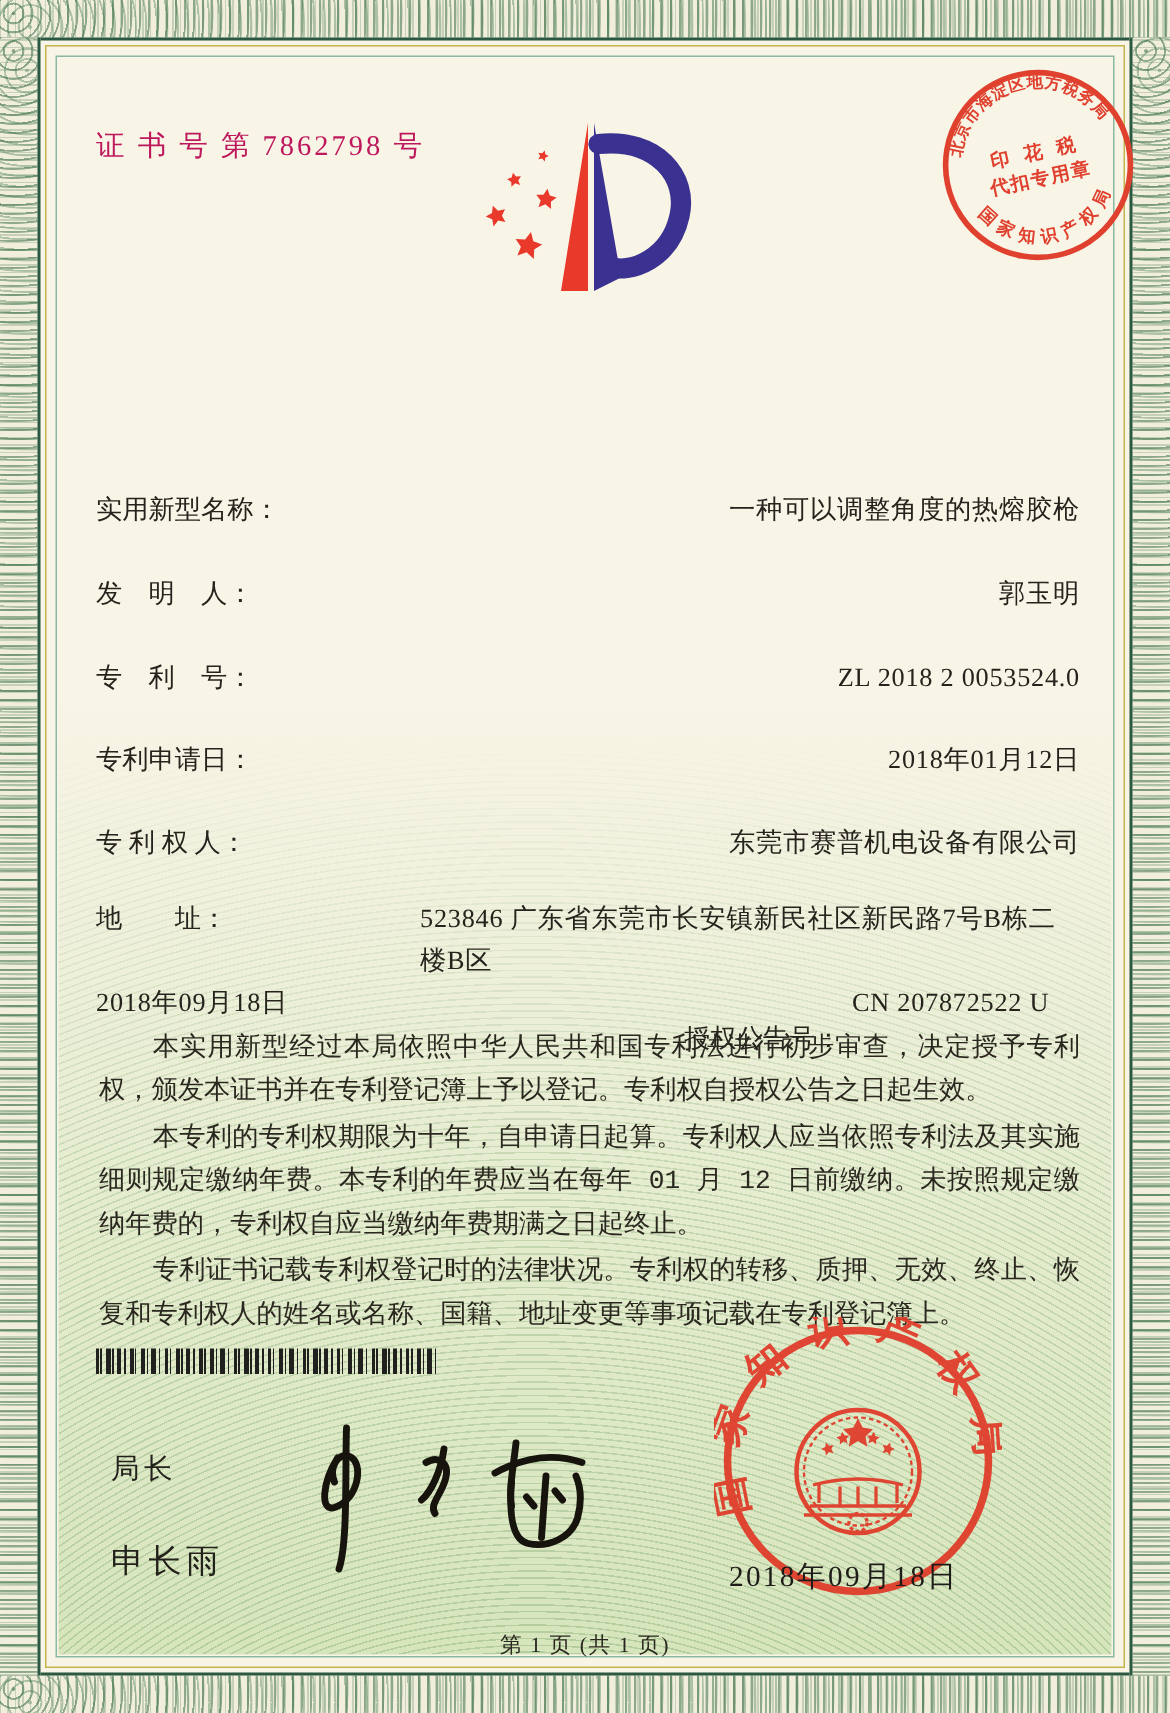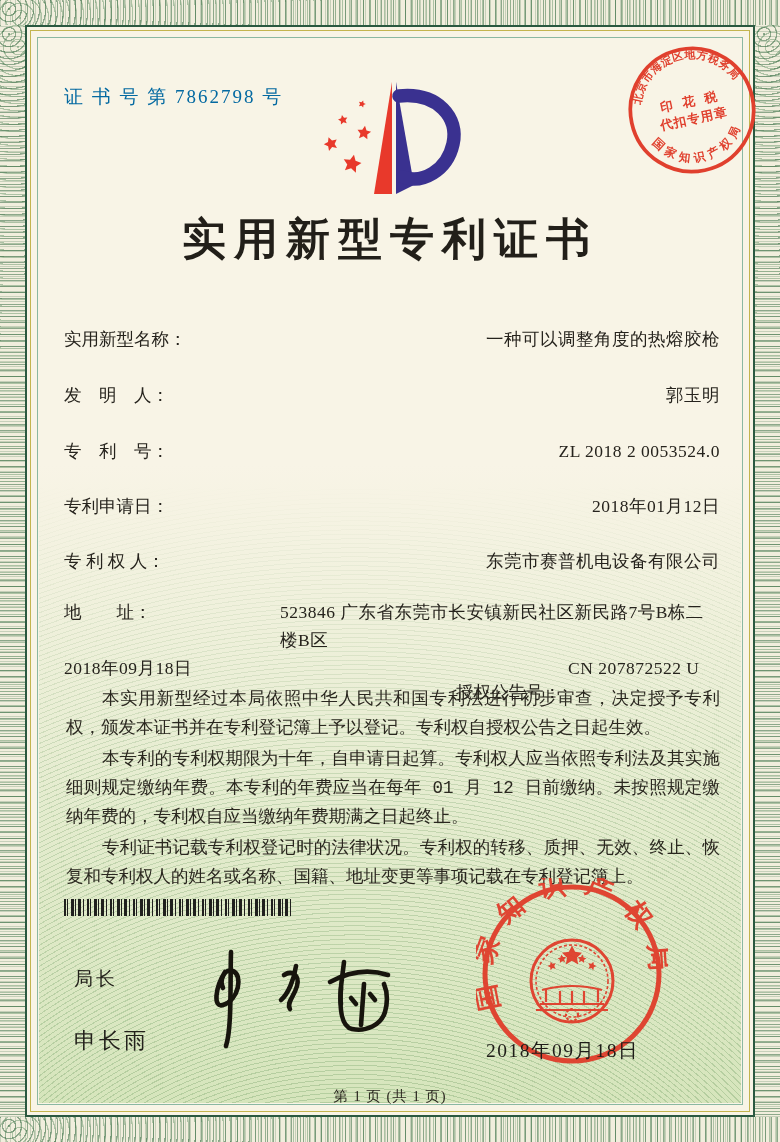--- a/index.html
+++ b/index.html
@@ -30,21 +30,21 @@
   .frame2{position:absolute; inset:30px; border:1px solid #c3b44e; pointer-events:none;}
   .frame3{position:absolute; inset:37px; border:1px solid #8ab8a2; pointer-events:none;}
   
   .tint{position:absolute; inset:39px;
     background:linear-gradient(180deg, rgba(205,226,178,0) 40%, rgba(205,226,178,.45) 72%, rgba(198,222,168,.68) 100%);}
   .arcs{position:absolute; inset:39px;
     background:repeating-radial-gradient(circle at 45% 135%, rgba(100,150,90,.30) 0 1px, rgba(255,255,255,0) 1px 4.5px);
     -webkit-mask-image:linear-gradient(180deg, transparent 0 42%, rgba(0,0,0,.8) 70%, #000 100%);
     mask-image:linear-gradient(180deg, transparent 0 42%, rgba(0,0,0,.8) 70%, #000 100%);}
   
-  .cert-no{position:absolute; left:64px; top:84px; font-size:19px; letter-spacing:2px; color:#0369a1;}
+  .cert-no{position:absolute; left:64px; top:84px; font-size:19px; letter-spacing:2px; color:#be185d;}
   .stamp{position:absolute; left:626px; top:44px; width:132px; height:132px;}
   .logo{position:absolute; left:316px; top:80px; width:150px; height:128px;}
   .title{position:absolute; left:0; right:0; top:210px; text-align:center;
     font-size:44px; font-weight:bold; letter-spacing:8px; color:#221f19;}
   .rows{position:absolute; left:64px; top:0; width:656px; font-size:17.5px;}
   .frow{position:absolute; display:flex; width:656px; line-height:28px;justify-content:space-between;}
   .flabel{flex:0 0 130px; white-space:nowrap;}
   .fvalue{letter-spacing:.5px;}
   .addr .fvalue{max-width:440px;}
   .auth2{position:absolute; left:392px; top:0; display:flex;}
@@ -113,21 +113,20 @@
       <use href="#star" transform="translate(27,40) scale(0.50) rotate(-12)"></use>
       <use href="#star" transform="translate(48,53) scale(0.72) rotate(8)"></use>
       <use href="#star" transform="translate(15,64) scale(0.72) rotate(-20)"></use>
       <use href="#star" transform="translate(36,84) scale(0.95) rotate(12)"></use>
     </g>
     <path d="M76,2 L58,114 L76,114 Z" fill="#e8392b"></path>
     <path d="M80,2 L80,114 L98,105 Z" fill="#3a3190"></path>
     <path d="M83,16 C122,12 143,38 137,64 C131,91 106,104 87,97" fill="none" stroke="#3a3190" stroke-width="13.5" stroke-linecap="round"></path>
   </svg>
 
-  <div class="title">实用新型专利证书</div>
 
   <div class="rows">
     <div class="frow" style="top:325px">
       <span class="flabel">实用新型名称：</span>
       <span class="fvalue">一种可以调整角度的热熔胶枪</span>
     </div>
     <div class="frow" style="top:381px">
       <span class="flabel">发　明　人：</span>
       <span class="fvalue">郭玉明</span>
     </div>

